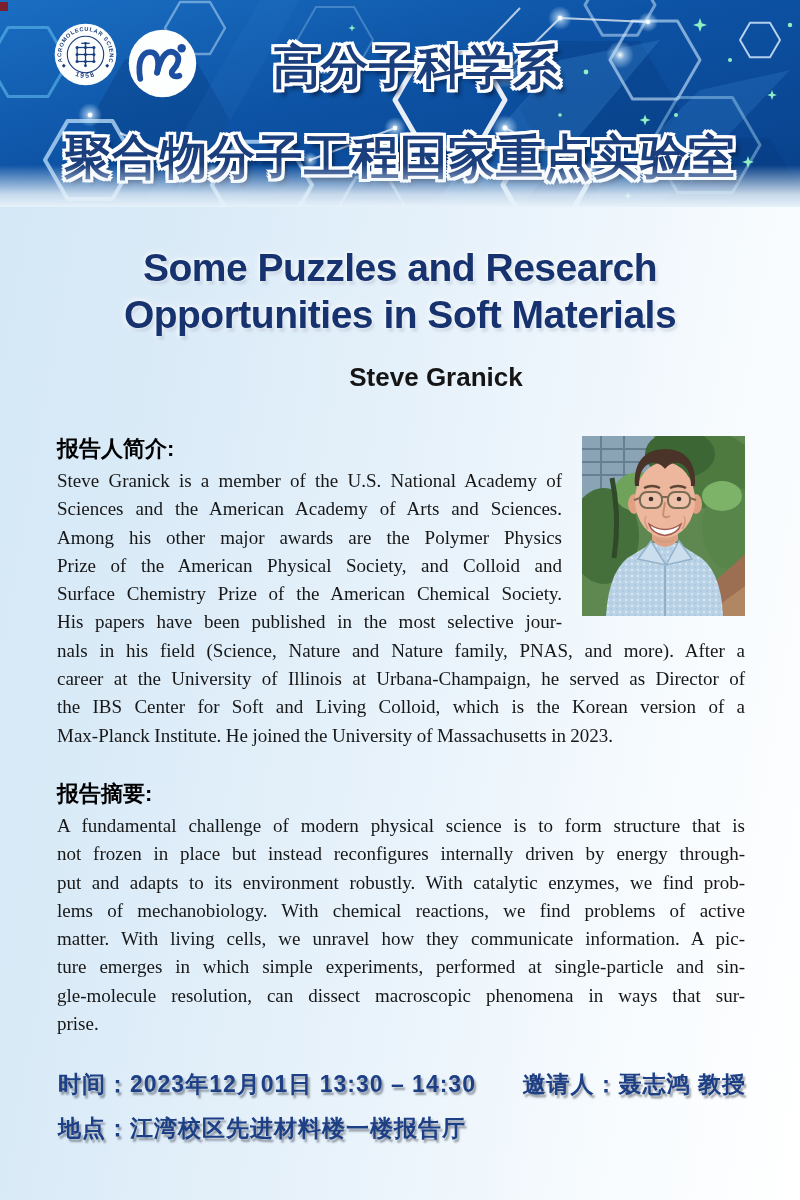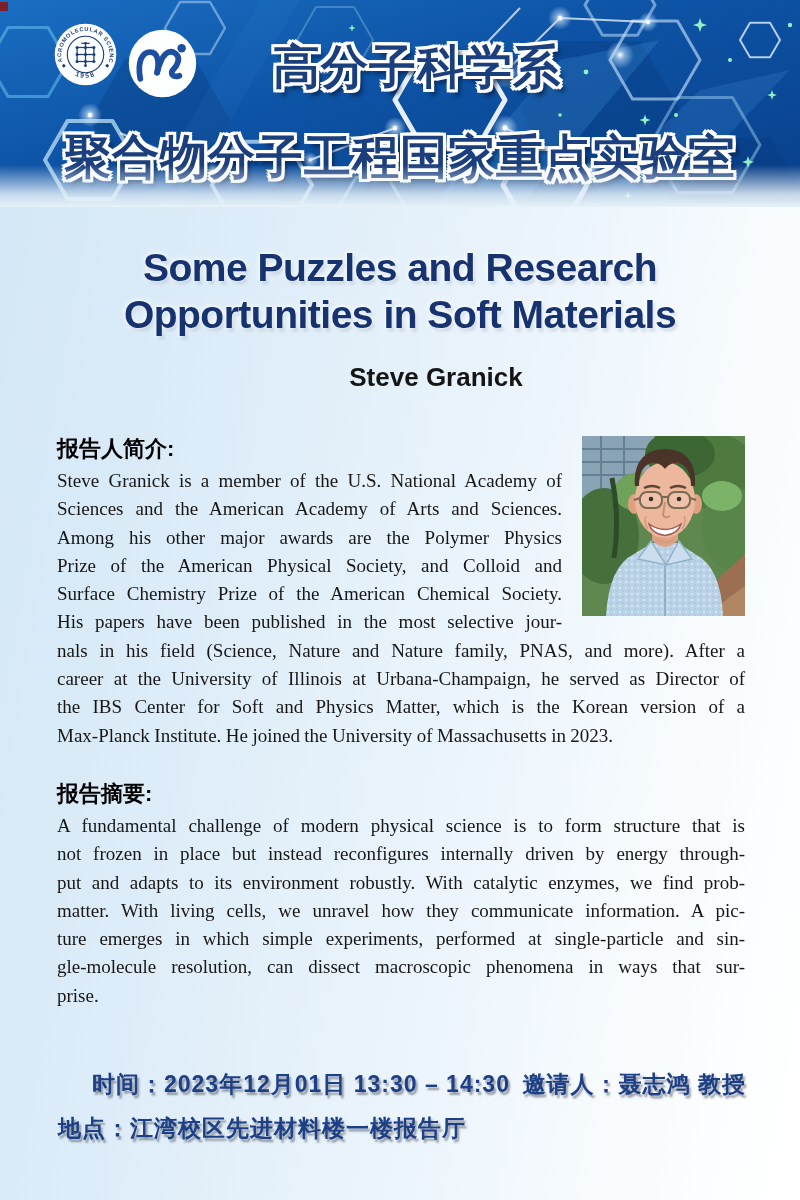--- a/index.html
+++ b/index.html
@@ -40,21 +40,21 @@
     line-height:28.3px; color:#171717; word-spacing:-0.3px; }
   .tline { text-align:justify; text-align-last:justify; }
   .tline-last { text-align-last:left; }
   .photo-wrap { float:right; width:163px; height:180px; margin:2px 0 10px 20px; }
   .photo-wrap svg { display:block; width:163px; height:180px; }
   
   .footer { position:absolute; left:58px; top:1068px; width:688px;
     color:#1d3f85; font-weight:900; font-size:23px; letter-spacing:1px;
     text-shadow:2px 3px 2px rgba(75,82,95,0.55); }
   .frow { display:flex; line-height:32px; }
-  .frow1 { justify-content:space-between;margin-left:34px; }
+  .frow1 { justify-content:space-between; }
   .frow2 { margin-top:12px; }
 </style>
 </head>
 <body>
 
 <div class="poster">
 
   <div class="header">
     <svg class="hbg" viewBox="0 0 800 207" preserveAspectRatio="none">
       <defs>
@@ -279,31 +279,32 @@
     <div class="sec-heading">报告人简介:</div>
     <div class="para">
         <div class="tline">Steve Granick is a member of the U.S. National Academy of</div>
         <div class="tline">Sciences and the American Academy of Arts and Sciences.</div>
         <div class="tline">Among his other major awards are the Polymer Physics</div>
         <div class="tline">Prize of the American Physical Society, and Colloid and</div>
         <div class="tline">Surface Chemistry Prize of the American Chemical Society.</div>
         <div class="tline">His papers have been published in the most selective jour-</div>
         <div class="tline">nals in his field (Science, Nature and Nature family, PNAS, and more). After a</div>
         <div class="tline">career at the University of Illinois at Urbana-Champaign, he served as Director of</div>
-        <div class="tline">the IBS Center for Soft and Physics Matter, which is the Korean version of a</div>
+        <div class="tline">the IBS Center for Soft and Living Colloid, which is the Korean version of a</div>
         <div class="tline tline-last">Max-Planck Institute. He joined the University of Massachusetts in 2023.</div>
       </div>
   </div>
 
   <div class="section abstract">
     <div class="sec-heading">报告摘要:</div>
     <div class="para">
         <div class="tline">A fundamental challenge of modern physical science is to form structure that is</div>
         <div class="tline">not frozen in place but instead reconfigures internally driven by energy through-</div>
         <div class="tline">put and adapts to its environment robustly. With catalytic enzymes, we find prob-</div>
+        <div class="tline">lems of mechanobiology. With chemical reactions, we find problems of active</div>
         <div class="tline">matter. With living cells, we unravel how they communicate information. A pic-</div>
         <div class="tline">ture emerges in which simple experiments, performed at single-particle and sin-</div>
         <div class="tline">gle-molecule resolution, can dissect macroscopic phenomena in ways that sur-</div>
         <div class="tline tline-last">prise.</div>
       </div>
   </div>
 
   <div class="footer">
     <div class="frow frow1">
       <span><span>时间：</span><span>2023年12月01日 13:30 – 14:30</span></span>

